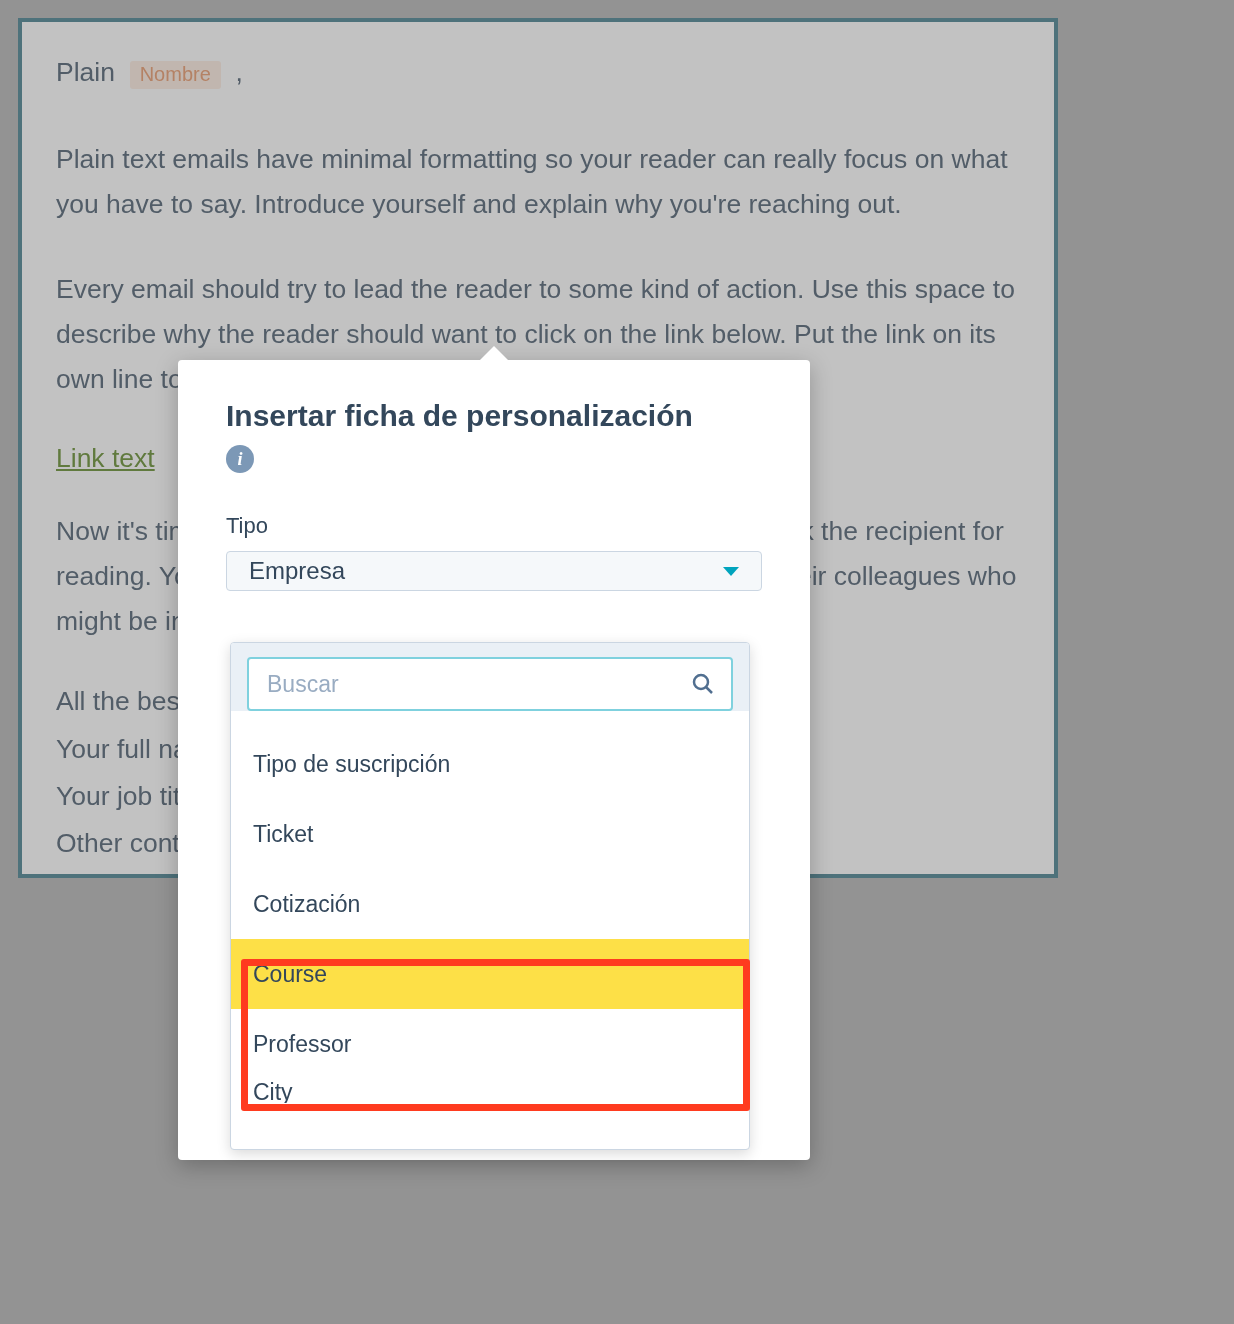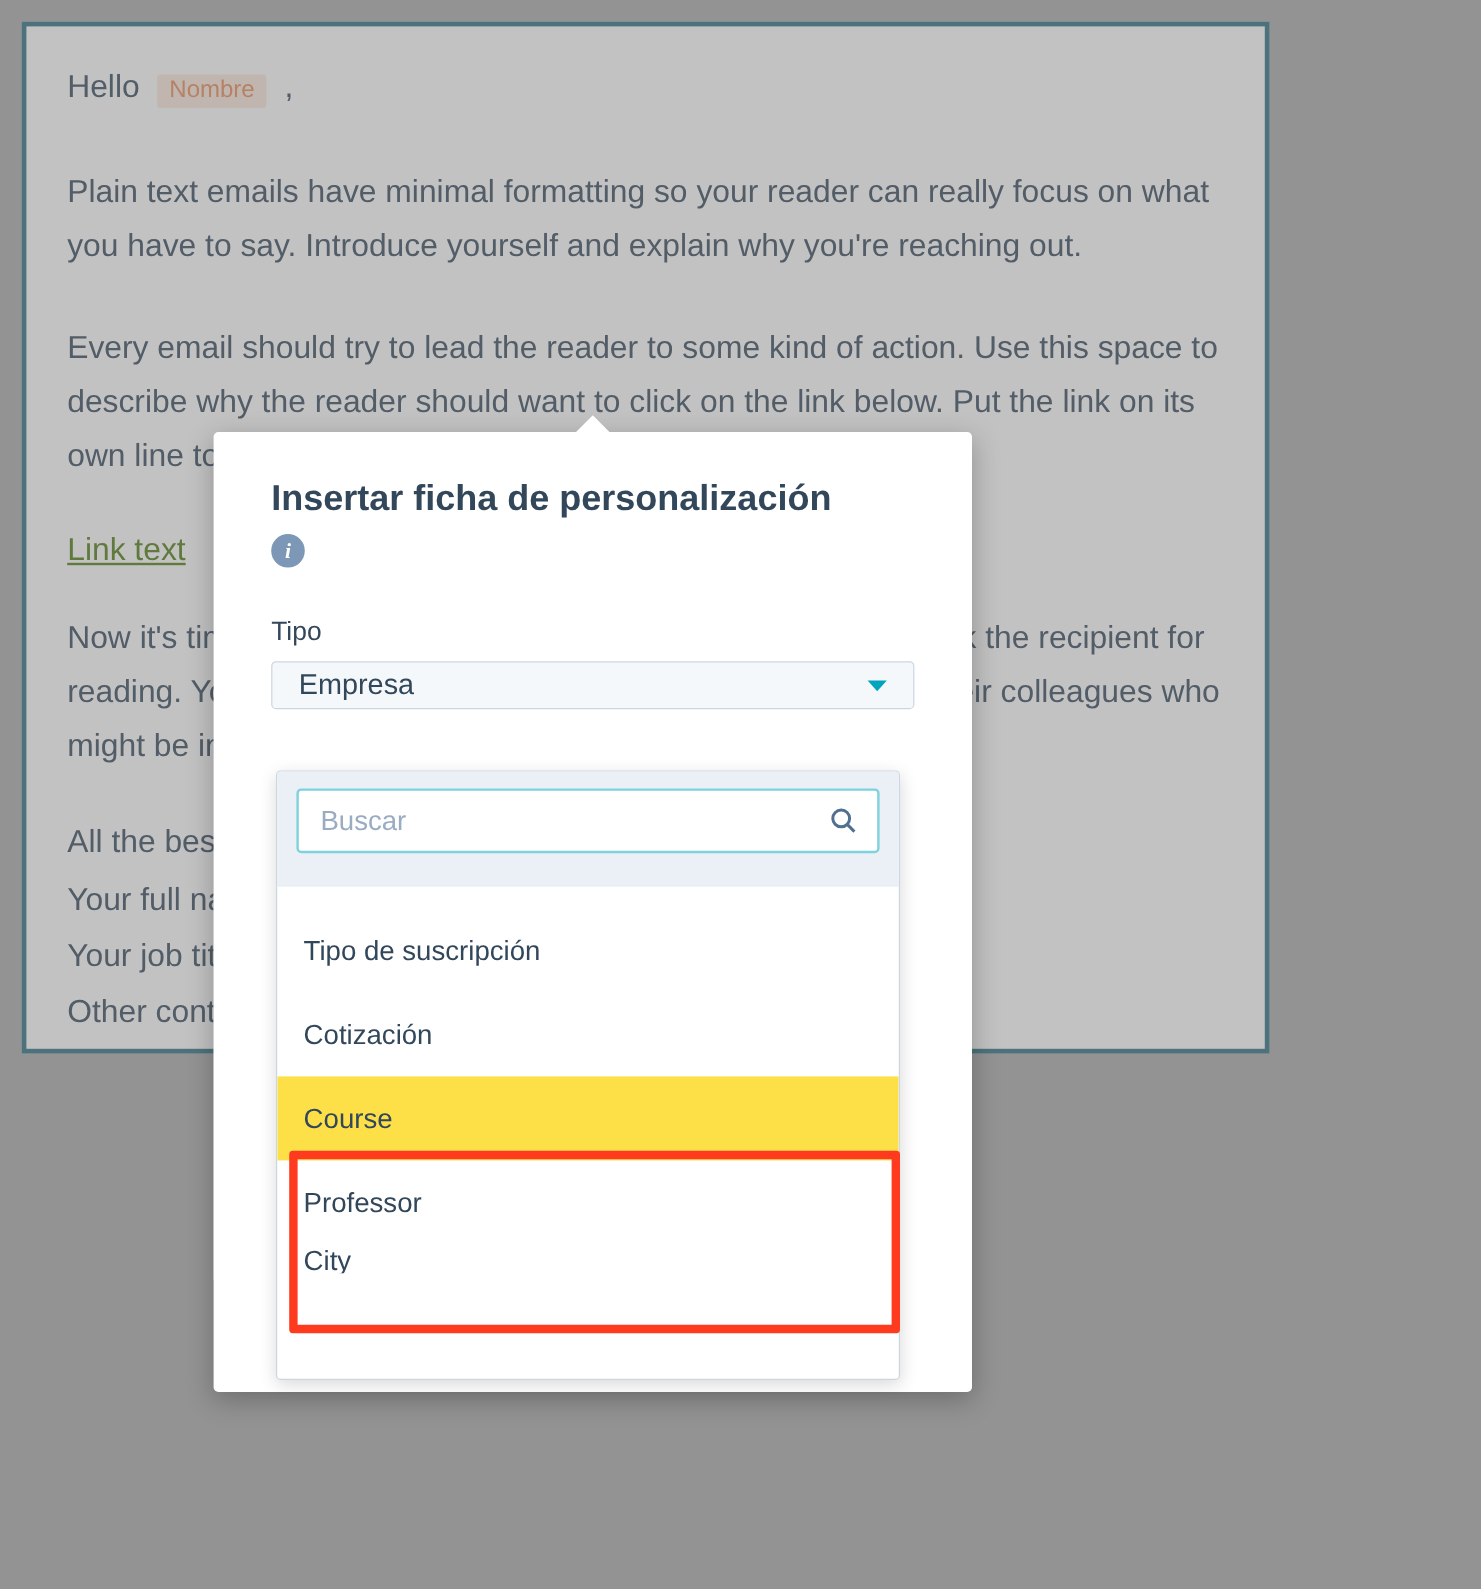--- a/index.html
+++ b/index.html
@@ -144,21 +144,21 @@
     width: 520px;
     height: 508px;
     background: #fff;
     border: 1px solid #cbd6e2;
     border-radius: 4px;
     box-shadow: 0 4px 14px rgba(0,0,0,0.15);
     overflow: hidden;
   }
   .search-wrap {
     background: #eaf0f6;
-    padding: 14px 16px 28px 16px;
+    padding: 14px 16px 0 16px;
   }
   .search-box {
     position: relative;
     border: 2px solid #7fd1de;
     border-radius: 4px;
     background: #fff;
     height: 54px;
     display: flex;
     align-items: center;
     padding: 0 52px 0 18px;
@@ -217,21 +217,21 @@
     border: 7px solid #ff3b1f;
     border-radius: 3px;
     pointer-events: none;
   }
 </style>
 </head>
 <body>
 
 <div class="editor-frame">
   <div>
-    <span>Hello</span>
+    <span>Plain</span>
     &nbsp;<span class="token">Nombre</span>&nbsp;
     <span>,</span>
   </div>
 
   <p class="body-p first">Plain text emails have minimal formatting so your reader can really focus on what you have to say. Introduce yourself and explain why you're reaching out.</p>
 
   <p class="body-p">Every email should try to lead the reader to some kind of action. Use this space to describe why the reader should want to click on the link below. Put the link on its own line to really draw their eye to it.</p>
 
   <a href="#" class="link-text">Link text</a>
 
@@ -276,20 +276,23 @@
         <line x1="21" y1="21" x2="15" y2="15"></line>
       </svg>
     </div>
   </div>
   <div class="option-list">
     <div class="option cut-top"></div>
     <div class="option">
         <span>Tipo de suscripción</span>
       </div>
     <div class="option">
+        <span>Ticket</span>
+      </div>
+    <div class="option">
         <span>Cotización</span>
       </div>
     <div class="option hovered">
         <span>Course</span>
       </div>
     <div class="option">
         <span>Professor</span>
       </div>
     <div class="option cut-bottom">
         <span>City</span>

